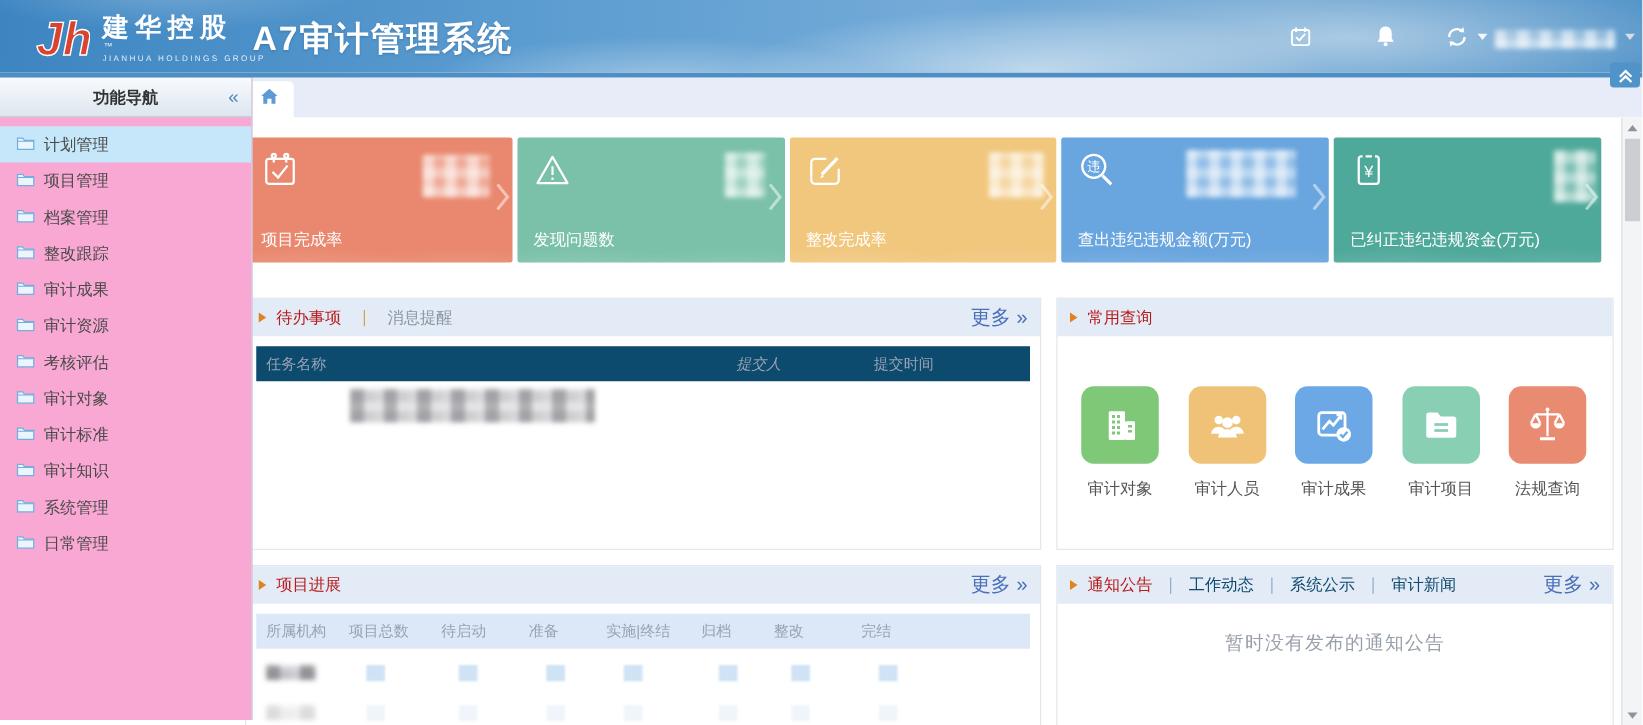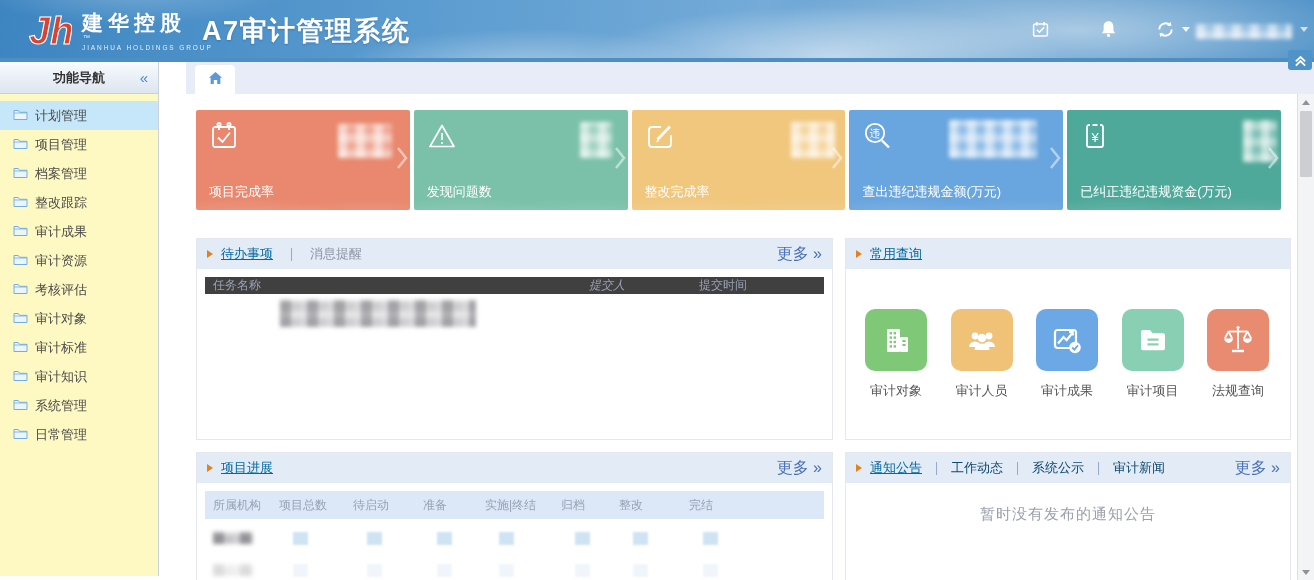--- a/index.html
+++ b/index.html
@@ -31,21 +31,21 @@
   
   .px-blur{filter:blur(2px);}
   .px-white{background:
     repeating-linear-gradient(90deg, rgba(255,255,255,.60) 0 9px, rgba(255,255,255,.18) 9px 18px),
     repeating-linear-gradient(0deg, rgba(255,255,255,.45) 0 8px, rgba(255,255,255,.12) 8px 16px);}
   .px-gray{background:
     repeating-linear-gradient(90deg, rgba(95,95,102,.55) 0 11px, rgba(165,165,170,.25) 11px 19px, rgba(205,205,210,.5) 19px 27px),
     repeating-linear-gradient(0deg, rgba(120,120,126,.35) 0 9px, rgba(235,235,238,.55) 9px 16px);}
 
   
-  .sidebar{position:absolute;left:0;top:62px;width:159px;bottom:4px;background:#fef9c3;border-right:1px solid #c9d2dd;z-index:1;}
+  .sidebar{position:absolute;left:0;top:62px;width:202px;bottom:4px;background:#f9a8d4;border-right:1px solid #c9d2dd;z-index:1;}
   .side-head{height:32px;background:linear-gradient(#f8fbfe,#dde5ef);border-bottom:1px solid #c6cfda;position:relative;text-align:center;line-height:32px;font-size:13px;font-weight:bold;color:#333;}
   .side-collapse{position:absolute;right:10px;top:0;color:#4a88c0;font-size:15px;font-weight:normal;cursor:pointer;}
   .side-list{padding-top:7px;}
   .side-item{height:29px;display:flex;align-items:center;padding-left:13px;gap:7px;font-size:13px;color:#4a4a4a;cursor:pointer;}
   .side-item.active{background:#c5e7f9;}
 
   
   .main{position:absolute;left:186px;top:62px;right:0;bottom:0;}
   .tabbar{position:absolute;top:0;left:0;right:0;height:32px;background:#e8ecf8;}
   .tab-home{position:absolute;left:9px;top:3px;width:40px;height:29px;background:#fff;border-radius:4px 4px 0 0;display:flex;align-items:center;justify-content:center;cursor:pointer;}
@@ -71,28 +71,28 @@
   .stat-arrow{position:absolute;right:2px;top:50%;transform:translateY(-50%);opacity:.5;}
 
   
   .panel{position:absolute;background:#fff;border:1px solid #e4e7ed;}
   .panel-todo{left:10px;top:144px;width:637px;height:202px;}
   .panel-query{left:659px;top:144px;width:446px;height:202px;}
   .panel-progress{left:10px;top:358px;width:637px;height:200px;}
   .panel-notice{left:659px;top:358px;width:446px;height:200px;}
   .panel-head{height:30px;background:#e3ebf7;display:flex;align-items:center;padding:0 10px;font-size:13px;color:#333;}
   .marker{width:0;height:0;border-left:6px solid #e0831f;border-top:4px solid transparent;border-bottom:4px solid transparent;margin-right:8px;flex:none;}
-  .ph-title{color:#0369a1;cursor:pointer;text-decoration:underline;}
+  .ph-title{color:#b91c1c;cursor:pointer;}
   .ph-div{width:1px;height:13px;background:#dba04c;margin:0 18px;}
   .ph-div2{width:1px;height:13px;background:#95abce;margin:0 14px;}
   .ph-alt{color:#8b94a3;cursor:pointer;}
   .ph-tab{color:#0c4a6e;cursor:pointer;}
   .ph-more{margin-left:auto;color:#4a70b8;font-size:16px;cursor:pointer;white-space:nowrap;}
 
-  .thead{margin:8px 8px 0;background:#404040;height:17px;display:flex;align-items:center;font-size:12px;color:#98a2b5;}
+  .thead{margin:8px 8px 0;background:#0c4a6e;height:28px;display:flex;align-items:center;font-size:12px;color:#98a2b5;}
   .th-name{flex:1;padding-left:8px;}
   .th-sub{width:110px;font-style:italic;}
   .th-time{width:125px;}
   .todo-row{margin:0 8px;height:38px;position:relative;}
   .todo-blur{position:absolute;left:75px;top:6px;width:196px;height:27px;opacity:.85;}
 
   .grid8{display:grid;grid-template-columns:66px 74px 70px 62px 76px 58px 70px 55px;align-items:center;padding-left:8px;}
   .pthead{margin:8px 8px 0;background:#dce8f8;height:28px;font-size:12px;color:#98a2b5;}
   .progress-row{height:26px;margin:6px 8px 0;}
   .pb-gray{width:40px;height:12px;}

